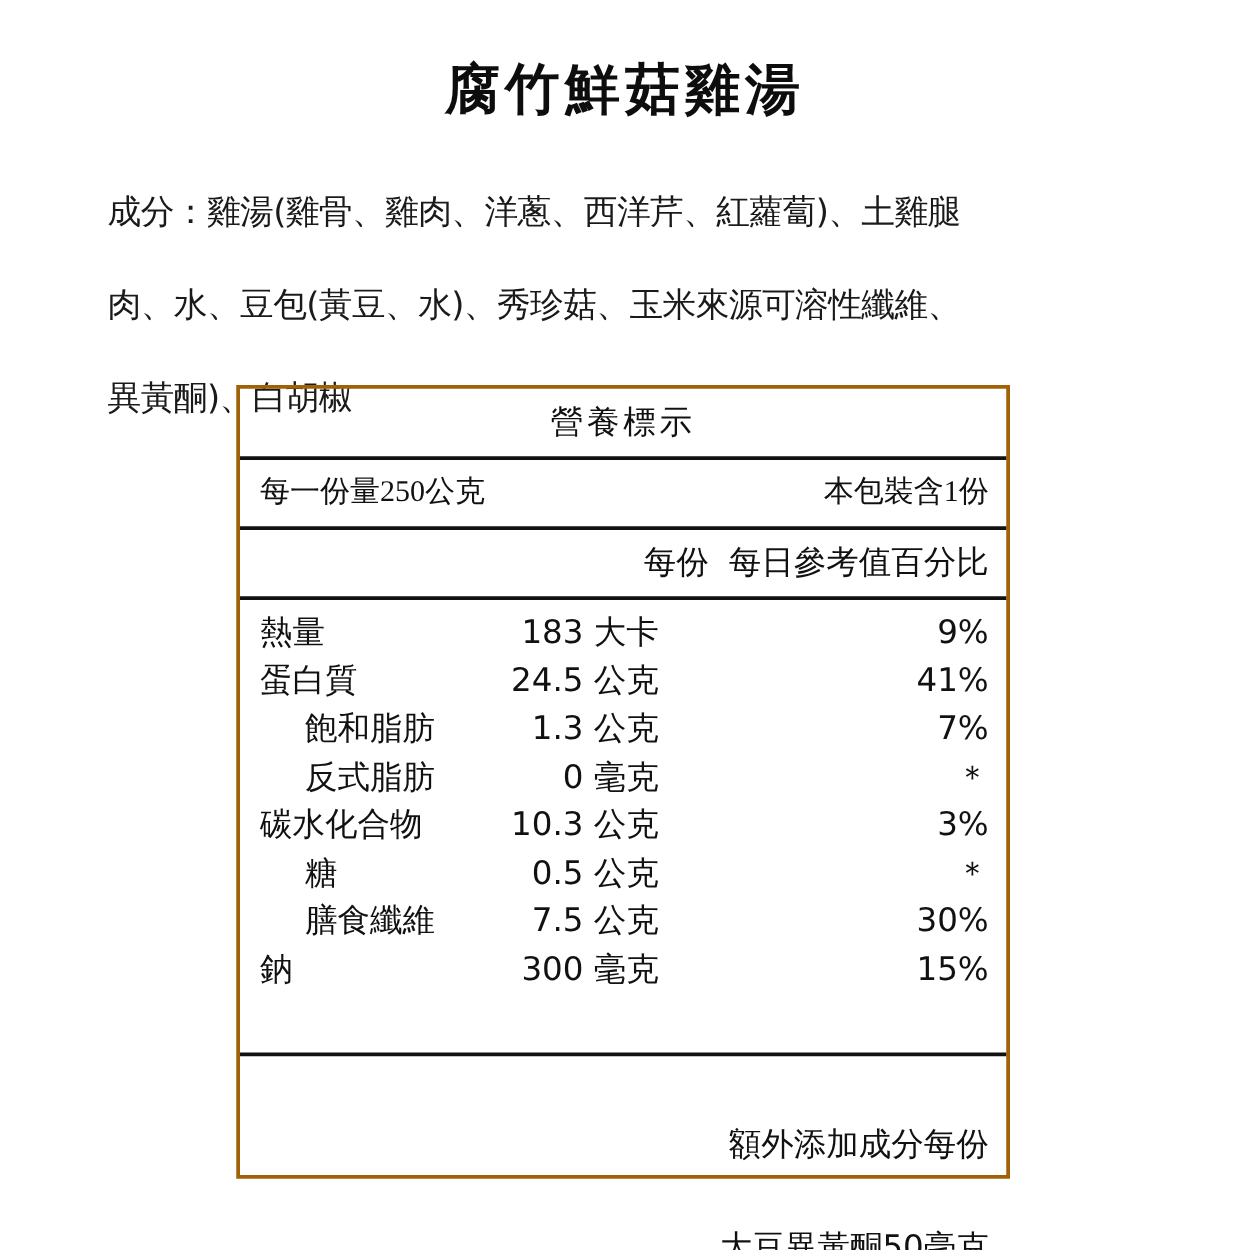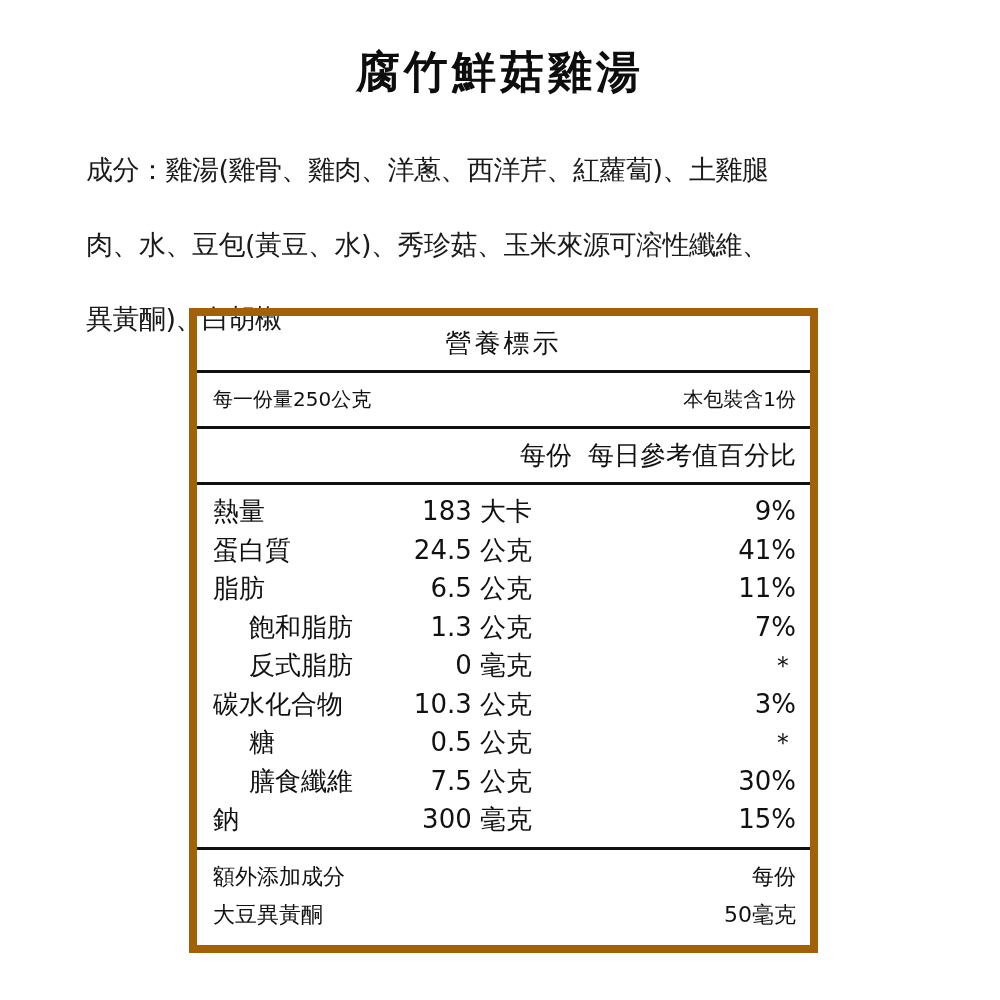--- a/index.html
+++ b/index.html
@@ -38,21 +38,21 @@
       letter-spacing: -0.5px;
     }
     .ingredients .line { display: block; white-space: nowrap; margin-top: 29px; }
 
     .label {
       position: absolute;
       left: 189px;
       top: 308px;
       width: 613px;
       height: 629px;
-      border: 8px solid #a16207;
+      border: 3px solid #a16207;
       box-sizing: content-box;
     }
     .section {
       position: absolute;
       left: 0;
       width: 613px;
       box-sizing: border-box;
     }
     .divider {
       position: absolute;
@@ -65,25 +65,26 @@
       top: 0;
       height: 54px;
       text-align: center;
       font-size: 26px;
       line-height: 54px;
       letter-spacing: 3px;
     }
     .sec-serving {
       top: 57px;
       height: 53px;
-      font-size: 20px;
+      font-size: 24px;
       line-height: 53px;
       padding: 0 14px 0 16px;
       display: flex;
       justify-content: space-between;
+      font-family: Liberation Serif, serif;
     }
     .sec-colhead {
       top: 113px;
       height: 53px;
       font-size: 26px;
       line-height: 53px;
       padding: 0 14px 0 8px;
       text-align: right;
     }
     .sec-colhead .per { margin-right: 16px; }
@@ -116,23 +117,24 @@
       white-space: nowrap;
       text-align: right;
     }
     .sec-extra {
       top: 534px;
       height: 95px;
       padding: 8px 14px 0 16px;
     }
     .extra-row {
       display: flex;
-      justify-content: space-between;
-      font-size: 22px;
+      justify-content: flex-end;
+      font-size: 26px;
       line-height: 38px;
+      margin-top: 44px;
     }
   </style>
 </head>
 <body>
 
 <div class="title">腐竹鮮菇雞湯</div>
 
 <div class="ingredients">
   <span class="line">成分：雞湯(雞骨、雞肉、洋蔥、西洋芹、紅蘿蔔)、土雞腿</span>
   <span class="line">肉、水、豆包(黃豆、水)、秀珍菇、玉米來源可溶性纖維、</span>
@@ -159,25 +161,20 @@
     <div class="row">
       <span class="name">熱量</span>
       <span class="amount">183 大卡</span>
       <span class="dv">9%</span>
     </div>
     <div class="row">
       <span class="name">蛋白質</span>
       <span class="amount">24.5 公克</span>
       <span class="dv">41%</span>
     </div>
-    <div class="row">
-      <span class="name">脂肪</span>
-      <span class="amount">6.5 公克</span>
-      <span class="dv">11%</span>
-    </div>
     <div class="row indent">
       <span class="name">飽和脂肪</span>
       <span class="amount">1.3 公克</span>
       <span class="dv">7%</span>
     </div>
     <div class="row indent">
       <span class="name">反式脂肪</span>
       <span class="amount">0 毫克</span>
       <span class="dv">＊</span>
     </div>

